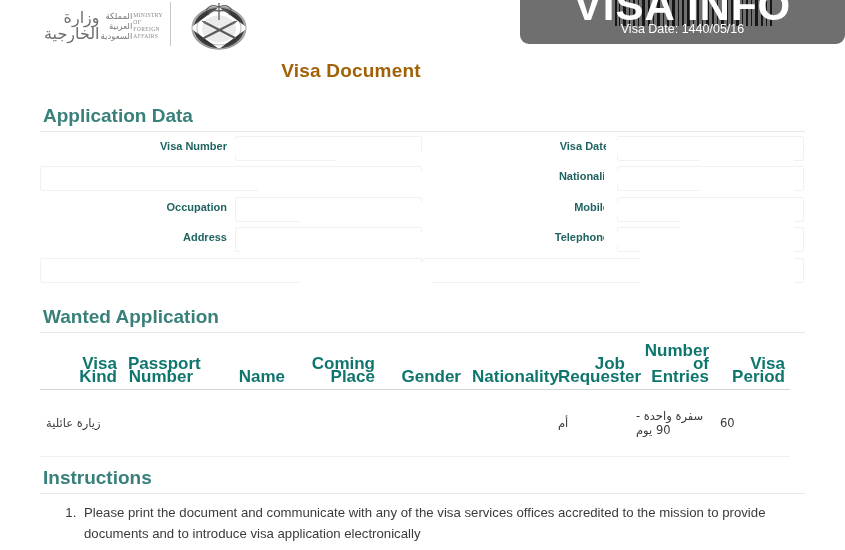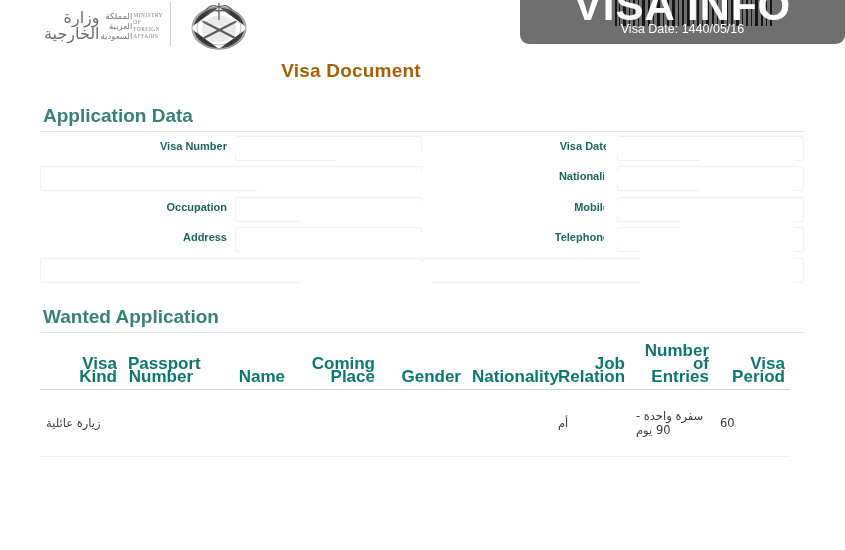--- a/index.html
+++ b/index.html
@@ -255,40 +255,47 @@
         <col style="width:76px">
     </colgroup>
     <thead>
       <tr>
         <th>Visa Kind</th>
         <th>Passport Number</th>
         <th>Name</th>
         <th>Coming Place</th>
         <th>Gender</th>
         <th>Nationality</th>
-        <th>Job Relation</th>
+        <th>Job Requester</th>
         <th>Number of Entries</th>
         <th>Visa Period</th>
       </tr>
     </thead>
     <tbody>
       <tr>
         <td class="rtl">زيارة عائلية</td>
         <td></td>
         <td></td>
         <td></td>
         <td></td>
         <td></td>
         <td class="rtl">أم</td>
         <td class="rtl">سفرة واحدة - 90 يوم</td>
         <td>60</td>
       </tr>
     </tbody>
   </table>
 
+  <div class="instr">
+    <div class="sec-h">Instructions</div>
+    <div class="sec-rule"></div>
+    <ol class="instr-list">
+      <li>Please print the document and communicate with any of the visa services offices accredited to the mission to provide documents and to introduce visa application electronically</li>
+    </ol>
+  </div>
 
   <div class="redact" style="left:234px;top:140px;width:118px;height:14px;"></div>
   <div class="redact" style="left:336px;top:152px;width:100px;height:14px;"></div>
   <div class="redact" style="left:256px;top:171px;width:176px;height:13px;"></div>
   <div class="redact" style="left:258px;top:183px;width:172px;height:13px;"></div>
   <div class="redact" style="left:252px;top:202px;width:180px;height:13px;"></div>
   <div class="redact" style="left:300px;top:214px;width:132px;height:13px;"></div>
   <div class="redact" style="left:280px;top:232px;width:152px;height:14px;"></div>
   <div class="redact" style="left:240px;top:245px;width:192px;height:13px;"></div>
   <div class="redact" style="left:234px;top:262px;width:198px;height:14px;"></div>

